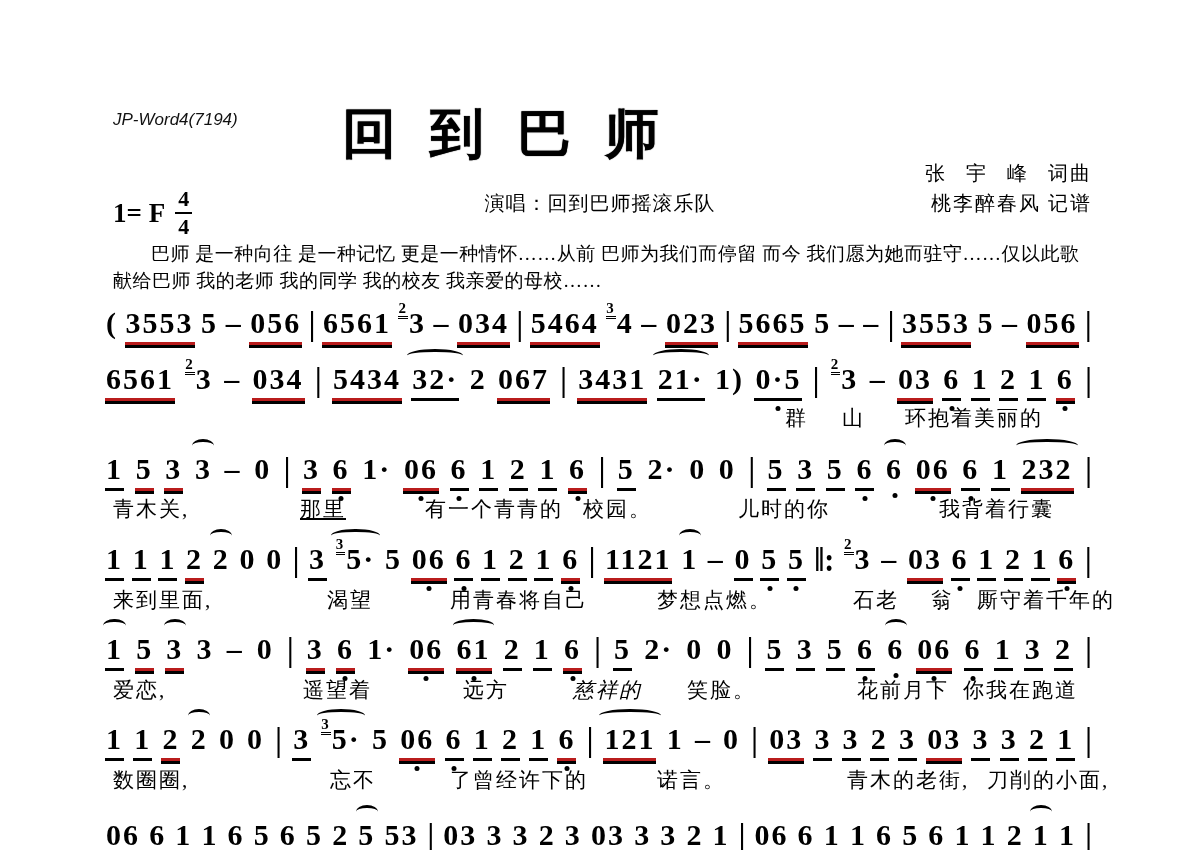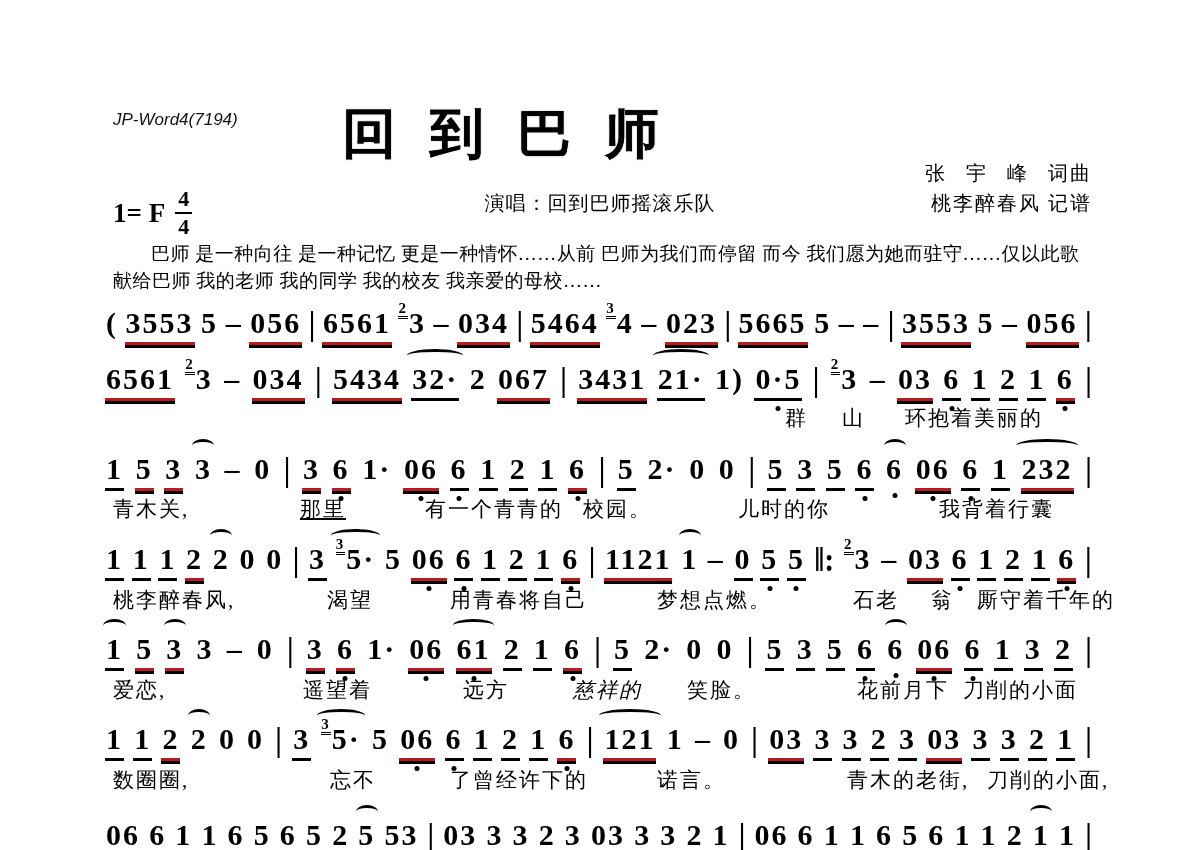--- a/index.html
+++ b/index.html
@@ -197,21 +197,21 @@
         <span class="tok">–</span>
         <span class="tok u2">03</span>
         <span class="tok u1">6<i class="dot"></i></span>
         <span class="tok u1">1</span>
         <span class="tok u1">2</span>
         <span class="tok u1">1</span>
         <span class="tok u2">6<i class="dot"></i></span>
         <span class="tok bar">|</span>
       </div>
       <div class="lyrics-row" style="top: 586px;">
-        <span style="left: 8px;">桃李醉春风,</span>
+        <span style="left: 8px;">来到里面,</span>
         <span style="left: 222px;">渴望</span>
         <span style="left: 345px;">用青春将自己</span>
         <span style="left: 552px;">梦想点燃。</span>
         <span style="left: 748px;">石老</span>
         <span style="left: 826px;">翁</span>
         <span style="left: 872px;">厮守着千年的</span>
       </div>
       <div class="notes-row" style="top: 632px;">
         <span class="tok u1">1<i class="arc"></i></span>
         <span class="tok u2">5</span>
@@ -246,21 +246,21 @@
         <span class="tok u1">2</span>
         <span class="tok bar">|</span>
       </div>
       <div class="lyrics-row" style="top: 676px;">
         <span style="left: 8px;">爱恋,</span>
         <span style="left: 198px;">遥望着</span>
         <span style="left: 358px;">远方</span>
         <span style="left: 468px; font-style: italic;">慈祥的</span>
         <span style="left: 582px;">笑脸。</span>
         <span style="left: 752px;">花前月下</span>
-        <span style="left: 858px;">刀削的小面</span>
+        <span style="left: 858px;">你我在跑道</span>
       </div>
       <div class="notes-row" style="top: 722px;">
         <span class="tok u1">1</span>
         <span class="tok u1">1</span>
         <span class="tok u2">2</span>
         <span class="tok">2<i class="arc"></i></span>
         <span class="tok">0</span>
         <span class="tok">0</span>
         <span class="tok bar">|</span>
         <span class="tok u1">3</span>

